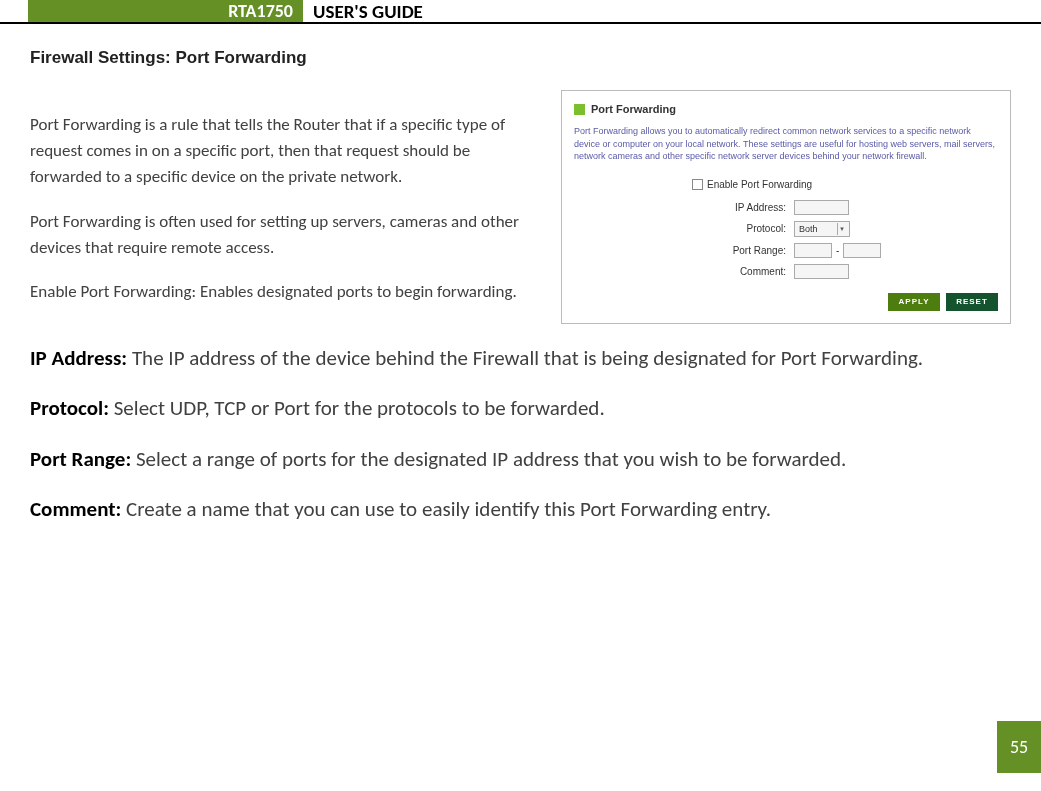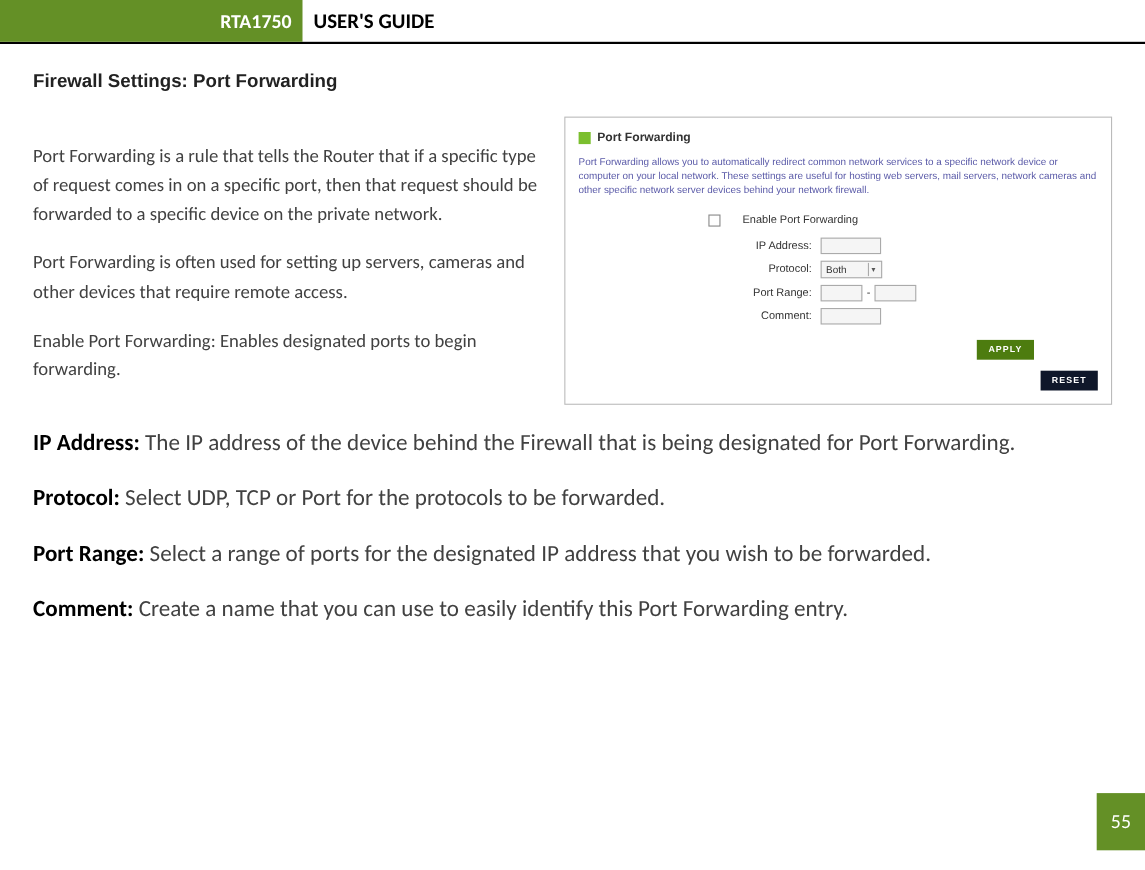--- a/index.html
+++ b/index.html
@@ -7,22 +7,23 @@
       font-family: Calibri, Arial, sans-serif;
       width: 1041px;
       height: 791px;
       background: #fff;
       color: #3a3a3a;
       position: relative;
     }
     .header-bar {
       display: flex;
       align-items: stretch;
-      height: 40px;
+      height: 24px;
       border-bottom: 2px solid #000;
+      padding-left: 28px;
     }
     .header-green {
       background: #649026;
       width: 275px;
       color: #fff;
       font-weight: bold;
       font-size: 18px;
       display: flex;
       align-items: center;
       justify-content: flex-end;
@@ -52,21 +53,21 @@
       align-items: flex-end;
     }
     .left-col {
       flex: 1;
       font-size: 17px;
       line-height: 1.55;
       color: #414141;
     }
     .left-col p { margin-bottom: 18px; }
     .panel {
-      width: 498px;
+      width: 450px;
       border: 1px solid #bbb;
       padding: 12px 12px 12px 12px;
       font-family: Arial, sans-serif;
     }
     .panel-header {
       display: flex;
       align-items: center;
       gap: 6px;
       margin-bottom: 10px;
     }
@@ -98,21 +99,21 @@
     .form-label {
       width: 220px;
       text-align: right;
       padding-right: 8px;
     }
     .checkbox-row {
       padding-left: 118px;
       margin-bottom: 10px;
       display: flex;
       align-items: center;
-      gap: 20px;
+      gap: 4px;
     }
     .fake-checkbox {
       width: 11px;
       height: 11px;
       border: 1px solid #888;
       background: #fff;
       display: inline-block;
     }
     .fake-input {
       height: 15px;
@@ -156,21 +157,21 @@
       font-weight: bold;
       letter-spacing: 1px;
       display: inline-flex;
       align-items: center;
       justify-content: center;
       border: none;
       color: #fff;
       cursor: pointer;
     }
     .btn-apply { background: #4d7c0f; }
-    .btn-reset { background: #0f172a; margin-top: 28px; }
+    .btn-reset { background: #14532d; }
     .below { margin-top: 18px; font-size: 21px; line-height: 1.55; color: #414141; }
     .below p { margin-bottom: 18px; }
     .footer {
       position: absolute;
       bottom: 18px;
       right: 0;
     }
     .page-box {
       background: #649026;
       color: #fff;

